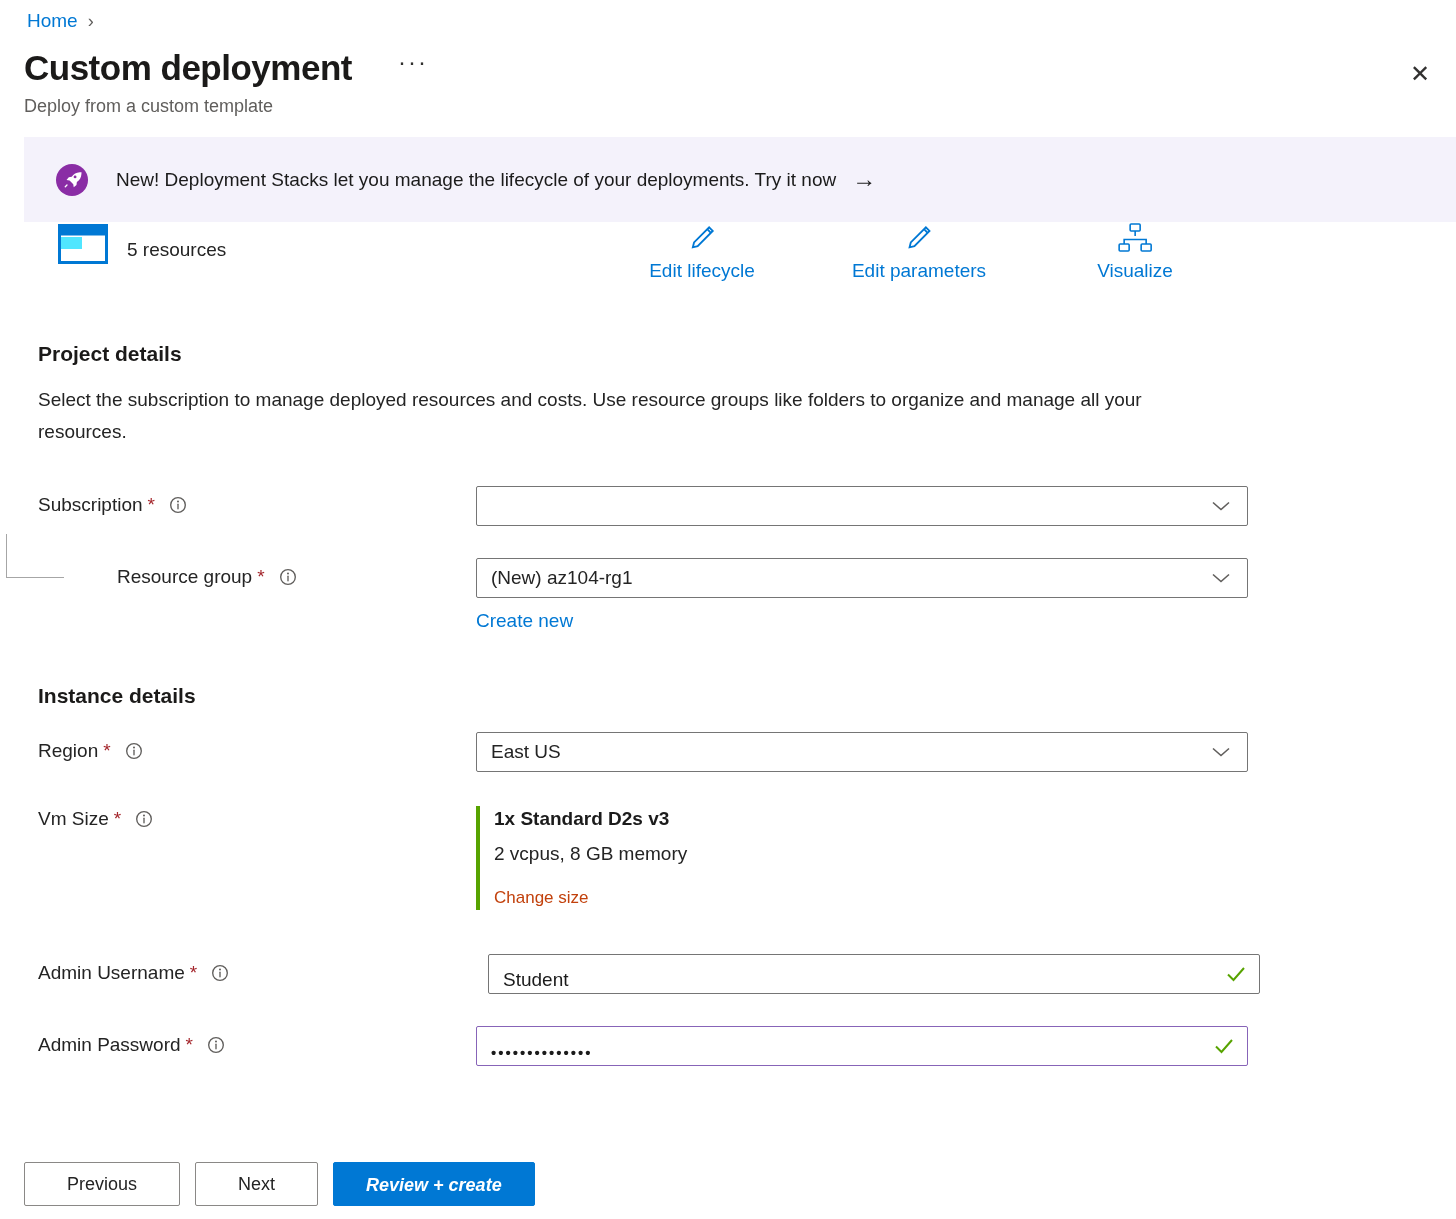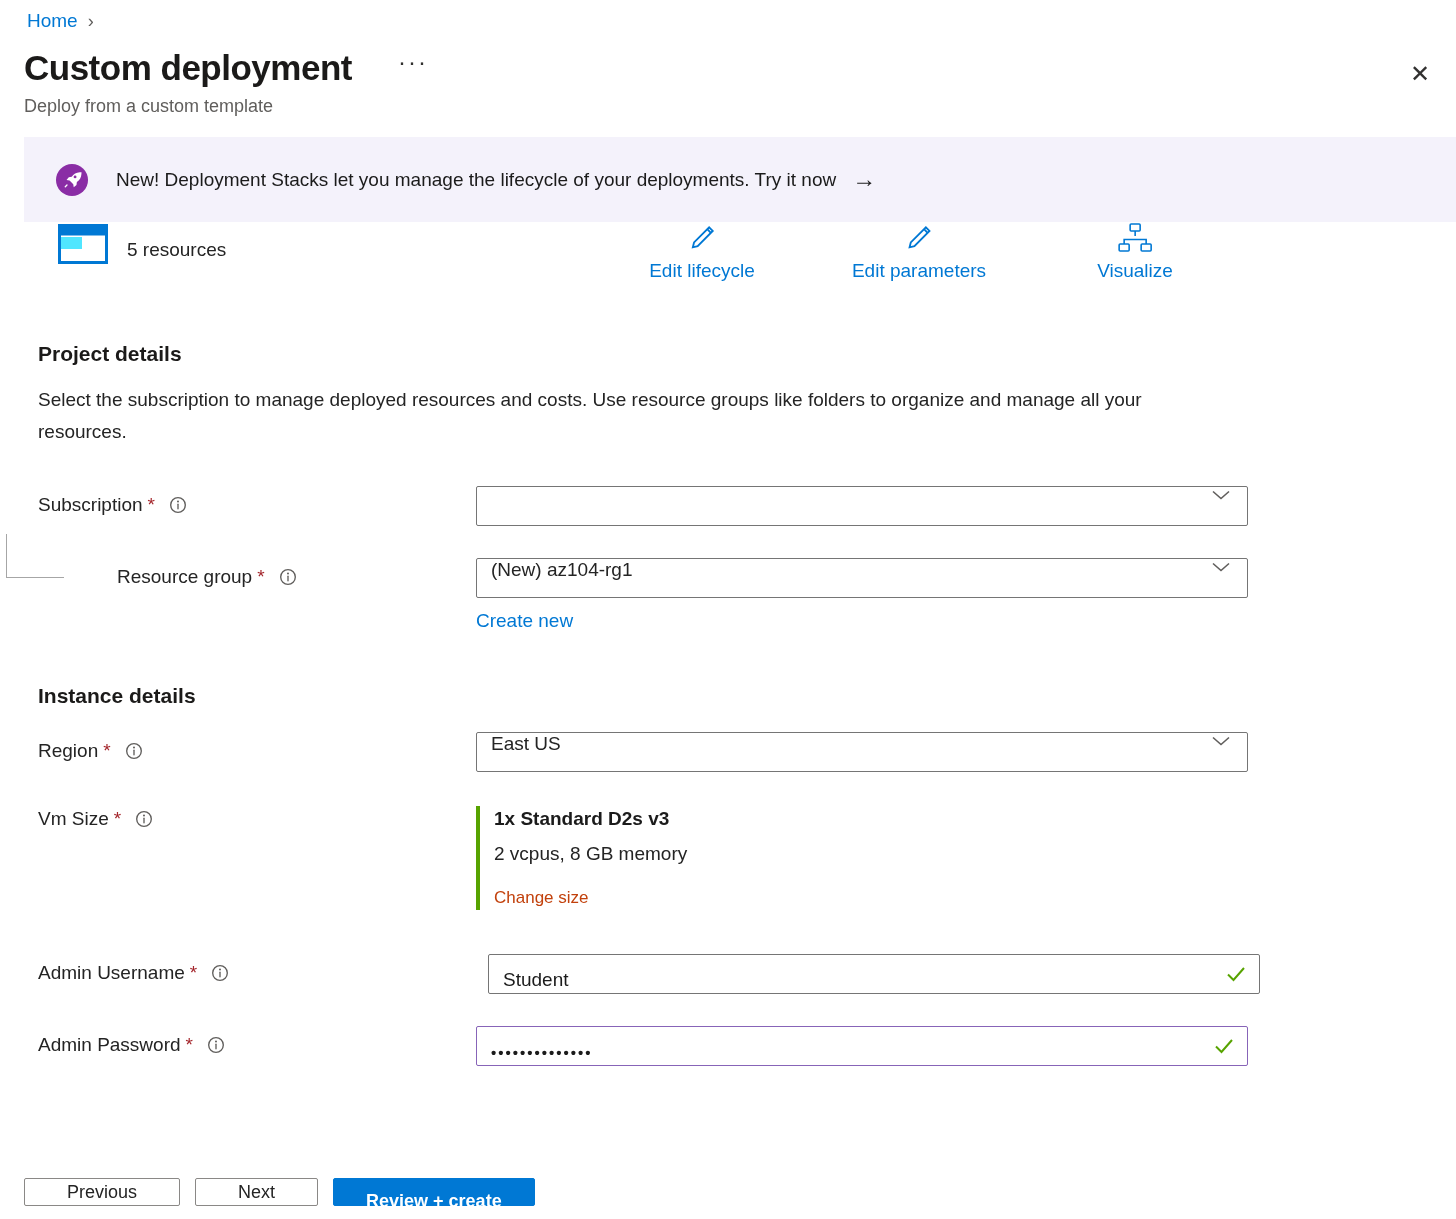--- a/index.html
+++ b/index.html
@@ -55,44 +55,44 @@
   .row-rg  { margin-top:32px; }
   .row-region { margin-top:24px; }
   .row-vm { margin-top:34px; }
   .row-user { margin-top:44px;gap:12px; }
   .row-pass { margin-top:32px; }
 
   .connector { position:absolute; left:6px; top:-24px; width:58px; height:44px;
                border-left:1px solid #a6a6a6; border-bottom:1px solid #a6a6a6; }
 
   .dropdown { height:40px; border:1px solid #757575; border-radius:2px; background:#fff;
-              display:flex; justify-content:space-between;
+              display:flex; align-items:center; justify-content:space-between;
               padding:0 14px; font-size:19px; color:#242424; cursor:pointer; }
   .dd-chevron { display:inline-flex; }
 
   .create-new { display:inline-block; margin-top:12px; font-size:19px; color:#0078d4; cursor:pointer; }
 
   .vm-block { border-left:4px solid #57a300; padding:2px 0 2px 14px; }
   .vm-title { font-size:19px; font-weight:bold; color:#1b1b1b; }
   .vm-detail { margin-top:13px; font-size:19px; color:#242424; }
   .vm-link { display:inline-block; margin-top:23px; font-size:17px; color:#c2410c; cursor:pointer; }
 
   .input-wrap { position:relative; }
   .text-input { width:772px; height:40px; border:1px solid #757575; border-radius:2px;
                 padding:12px 44px 0 14px; font-size:19px; color:#1b1b1b;
                 font-family:"Liberation Sans", sans-serif; outline:none; }
   .pass-input { border:1px solid #8764b8; font-size:15px; font-weight:bold; letter-spacing:2px; }
   .check { position:absolute; right:13px; top:10px; }
 
   
   .footer { position:absolute; left:24px; bottom:13px; display:flex; gap:15px; }
-  .btn { height:28px; border:1px solid #8a8886; border-radius:2px; background:#fff;
+  .btn { height:44px; border:1px solid #8a8886; border-radius:2px; background:#fff;
          color:#242424; font-size:18px; padding:0 42px; cursor:pointer;
          font-family:"Liberation Sans", sans-serif; }
-  .btn.primary { background:#0078d4; border-color:#0078d4; color:#fff; font-weight:bold; padding:12px 32px; }
+  .btn.primary { background:#0078d4; border-color:#0078d4; color:#fff; font-weight:bold; padding:12px 32px;font-style:italic; }
 </style>
 </head>
 <body>
 
 <div class="page">
 
   <div class="breadcrumb">
     <a>Home</a>
     <span class="crumb-sep">›</span>
   </div>

